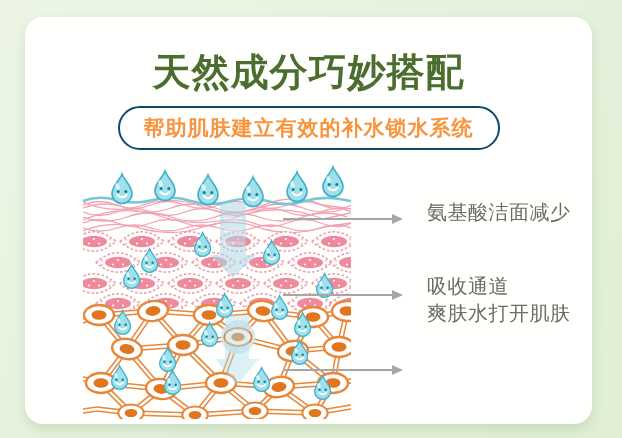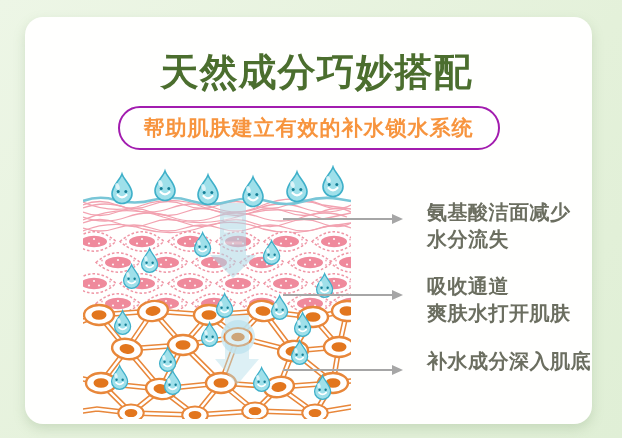--- a/index.html
+++ b/index.html
@@ -8,44 +8,44 @@
     font-family:"Liberation Sans","DejaVu Sans",sans-serif;
     background:linear-gradient(135deg,#edf6e6 0%,#e4f1da 60%,#e0efd6 100%);
     position:relative;
   }
   .card{
     position:absolute;left:25px;top:17px;width:567px;height:407px;
     background:#fffffe;border-radius:18px;
     box-shadow:0 5px 12px rgba(130,160,120,.28);
   }
   .title{
-    position:absolute;left:8px;top:30px;width:100%;margin:0;
+    position:absolute;left:0;top:30px;width:100%;margin:0;
     text-align:center;font-size:38px;font-weight:bold;color:#4b6e2e;
     letter-spacing:1px;
   }
   .pill{
     position:absolute;top:89px;left:50%;transform:translateX(-50%);
-    background:#ffffff;border:2px solid #a21caf;border-radius:24px;
+    background:#ffffff;border:2px solid #0c4a6e;border-radius:24px;
     padding:6px 24px;white-space:nowrap;
   }
   .pill span{
     font-size:21px;font-weight:bold;color:#f7943e;letter-spacing:1px;
   }
   .illu{position:absolute;left:58px;top:148px;}
   .ann-arrow{
     position:absolute;left:258px;width:110px;height:2px;background:#a6a6a6;
   }
   .ann-arrow::after{
     content:'';position:absolute;right:-10px;top:-4px;
     border-left:11px solid #a6a6a6;
     border-top:5px solid transparent;border-bottom:5px solid transparent;
   }
   .ann-text{
     position:absolute;left:402px;width:185px;
-    font-size:20px;line-height:27px;color:#6b6e60;font-weight:700;
+    font-size:20px;line-height:27px;color:#6b6e60;font-weight:400;
     letter-spacing:.5px;
   }
   .ann-text span{display:block;}
 </style>
 </head>
 <body>
 
 <div class="card">
 
   <h1 class="title">天然成分巧妙搭配</h1>
@@ -208,23 +208,21 @@
       <use href="#droplet" transform="translate(80,205) scale(0.8)"></use>
     </g>
   </svg>
 
   <div class="ann-arrow" style="top:201px"></div>
   <div class="ann-arrow" style="top:277px"></div>
   <div class="ann-arrow" style="top:352px"></div>
 
   <div class="ann-text" style="top:182px">
     <span>氨基酸洁面减少</span>
-    <span>水分流失</span>
   </div>
   <div class="ann-text" style="top:256px">
     <span>吸收通道</span>
     <span>爽肤水打开肌肤</span>
   </div>
   <div class="ann-text" style="top:331px">
-    <span>补水成分深入肌底</span>
   </div>
 
 </div>
 
 </body></html>

